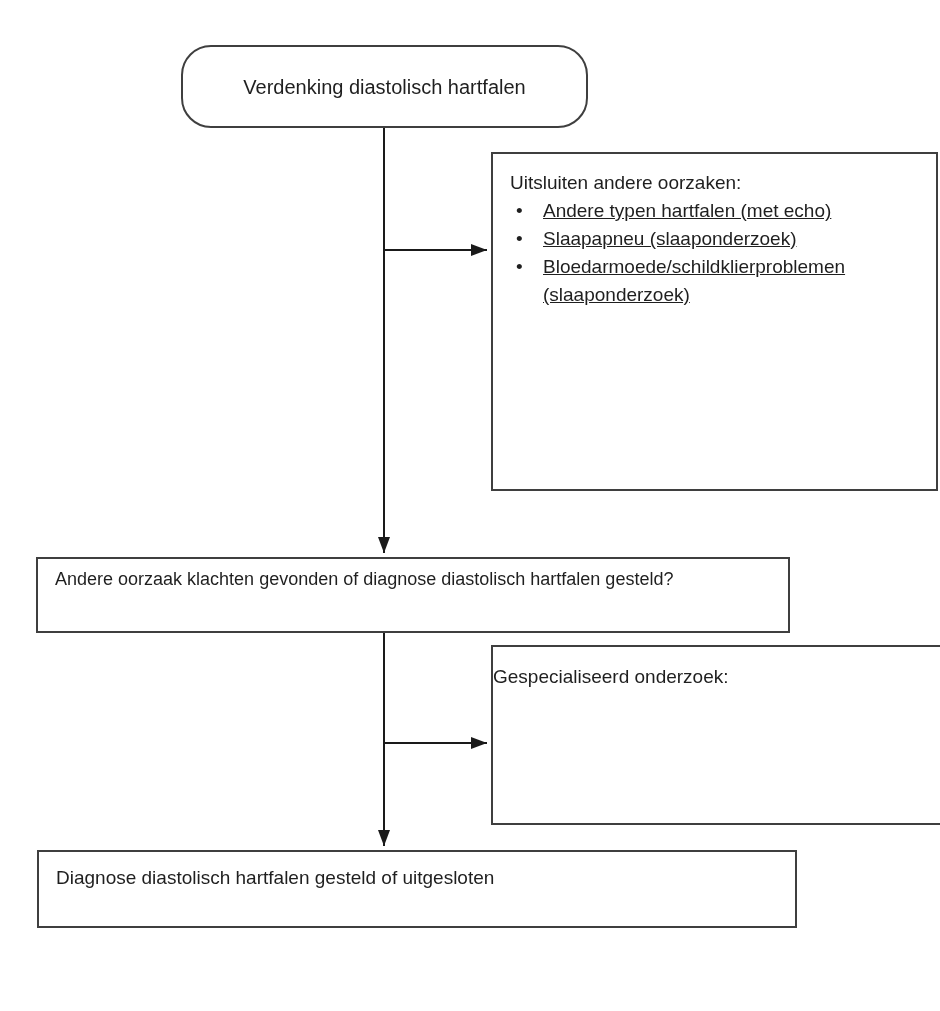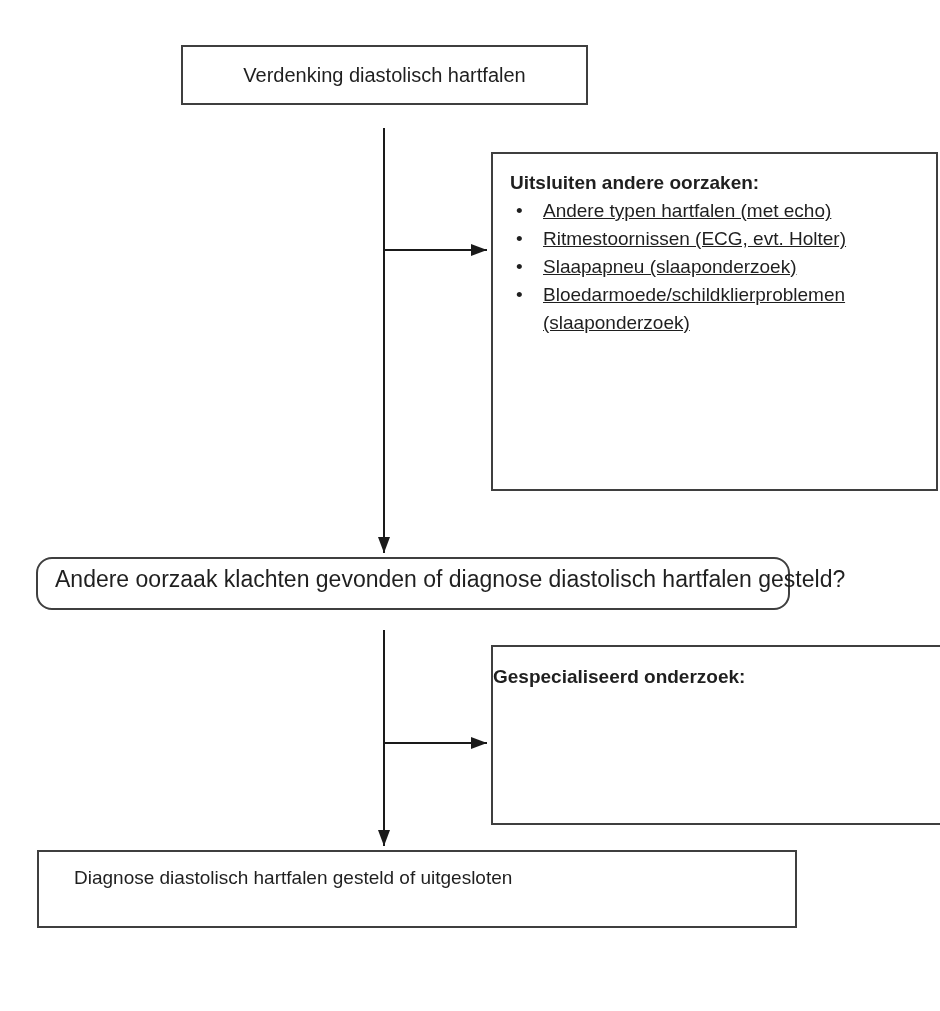--- a/index.html
+++ b/index.html
@@ -20,49 +20,49 @@
   }
   .box {
     position: absolute;
     background: #ffffff;
     border: 2px solid #3f3f3f;
     box-sizing: border-box;
     font-size: 19px;
     line-height: 28px;
   }
   .box-top {
-    left: 181px; top: 45px; width: 407px; height: 60px;
+    left: 181px; top: 45px; width: 407px; height: 83px;
     display: flex; align-items: center; justify-content: center;
     font-size: 20px;
     text-align: center;
     white-space: nowrap;
+    border-radius: 30px;
   }
   .box-exclude {
     left: 491px; top: 152px; width: 447px; height: 339px;
     padding: 15px 10px 0 17px;
   }
   .box-decision {
-    left: 36px; top: 557px; width: 754px; height: 53px;
+    left: 36px; top: 557px; width: 754px; height: 76px;
     padding: 5px 10px 0 17px;
-    font-size: 23px;
+    font-size: 18px;
     line-height: 30px;
-    border-radius: 16px;
   }
   .box-specialized {
     left: 491px; top: 645px; width: 454px; height: 180px;
     padding: 16px 10px 0 0;
   }
   .box-final {
     left: 37px; top: 850px; width: 760px; height: 78px;
-    padding: 11px 10px 0 35px;
+    padding: 11px 10px 0 17px;
     font-size: 19px;
     line-height: 30px;
   }
   .box-title {
-    font-weight: bold;
+    font-weight: normal;
   }
   .single-line { white-space: nowrap; }
   ul.bullets {
     list-style: none;
     margin: 0;
     padding: 0;
     text-decoration: underline;
   }
   ul.bullets li {
     position: relative;
@@ -99,21 +99,20 @@
   </svg>
 
   <div class="box box-top">
     <span>Verdenking diastolisch hartfalen</span>
   </div>
 
   <div class="box box-exclude">
     <div class="box-title">Uitsluiten andere oorzaken:</div>
     <ul class="bullets">
       <li><span>Andere typen hartfalen (met echo)</span></li>
-      <li><span>Ritmestoornissen (ECG, evt. Holter)</span></li>
       <li><span>Slaapapneu (slaaponderzoek)</span></li>
       <li><span>Bloedarmoede/schildklierproblemen (slaaponderzoek)</span></li>
     </ul>
   </div>
 
   <div class="box box-decision">
     <div class="single-line">Andere oorzaak klachten gevonden of diagnose diastolisch hartfalen gesteld?</div>
   </div>
 
   <div class="box box-specialized">

